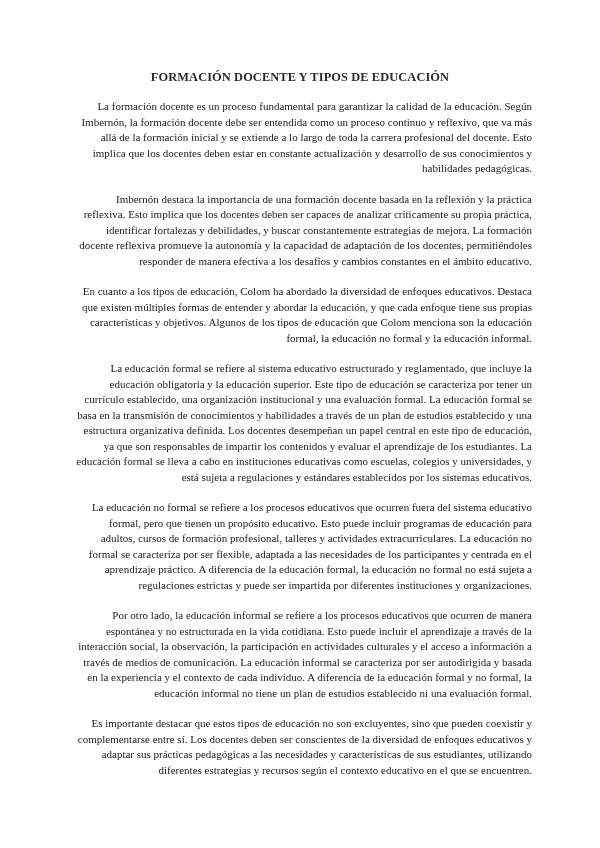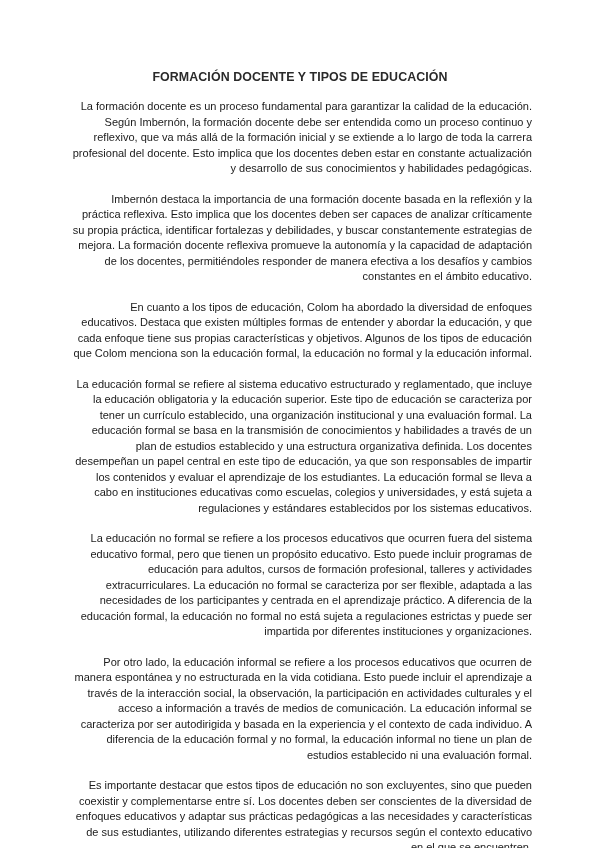--- a/index.html
+++ b/index.html
@@ -1,19 +1,19 @@
 <!DOCTYPE html>
 <html><head>
 <meta charset="utf-8">
 <style>
   html, body { margin: 0; padding: 0; background: #ffffff; }
   body { width: 600px; height: 848px; position: relative; overflow: hidden; }
   .page {
     position: absolute; left: 0; top: 0; width: 600px; height: 848px; background: #fff;
-    font-family: Liberation Sans, sans-serif; color: #1a1a1a;
+    font-family: Liberation Serif, serif; color: #1a1a1a;
   }
   .title {
     position: absolute; left: 0; top: 70px; width: 600px; text-align: center;
     font-size: 12.4px; font-weight: bold; color: #2a2a2a; letter-spacing: 0.1px;
   }
   .content { position: absolute; left: 72px; top: 99px; width: 460px; }
   .para {
     margin: 0 0 15px 0; font-size: 11px; line-height: 15.5px; color: #1a1a1a;
     text-align: right;
   }

